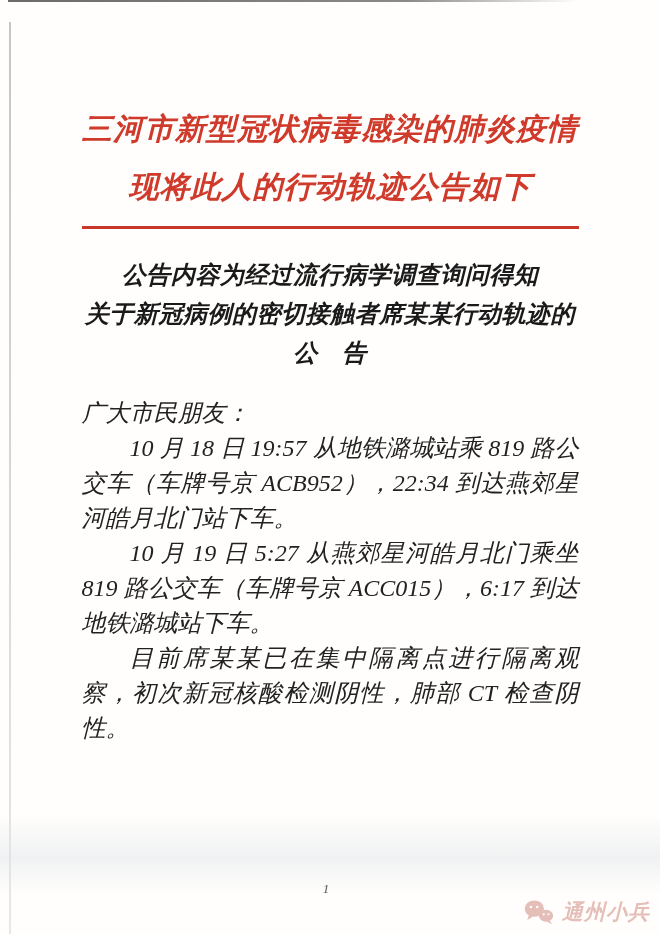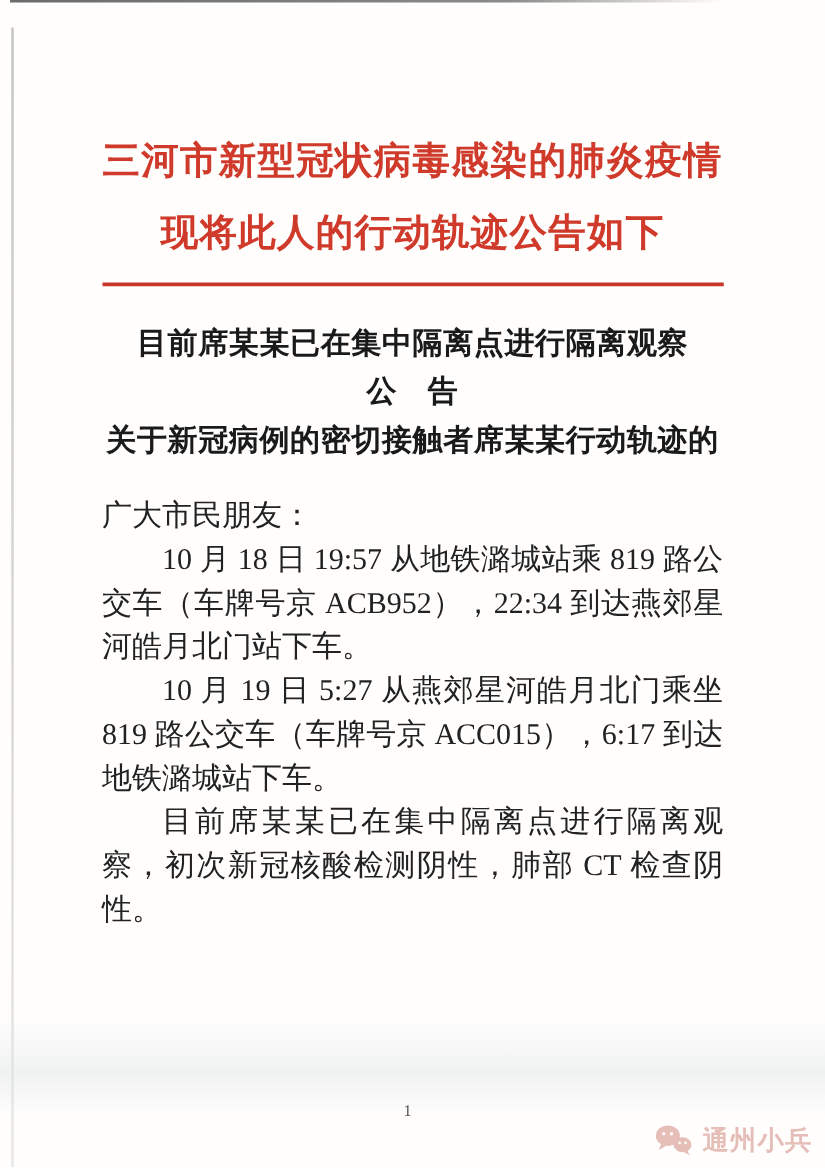--- a/index.html
+++ b/index.html
@@ -7,20 +7,21 @@
     padding: 0;
     background: #ffffff;
   }
   .page {
     position: relative;
     width: 660px;
     height: 934px;
     background: #fffefd;
     overflow: hidden;
     font-family: "Liberation Serif", serif;
+    font-style: italic;
   }
   
   .scan-edge-top {
     position: absolute;
     top: 0; left: 8px;
     width: 570px; height: 2px;
     background: linear-gradient(to right, #6b6b6b 0%, #8a8a8a 70%, rgba(180,180,180,0) 100%);
   }
   .scan-edge-left {
     position: absolute;
@@ -118,23 +119,23 @@
   <div class="scan-tint"></div>
 
   <div class="letterhead">
     <div>三河市新型冠状病毒感染的肺炎疫情</div>
     <div>现将此人的行动轨迹公告如下</div>
   </div>
 
   <div class="red-divider"></div>
 
   <div class="notice-title">
-    <div>目前席某某已在集中隔离点进行隔离观察</div>
+    <div>公告内容为经过流行病学调查询问得知</div>
+    <div>关于新冠病例的密切接触者席某某行动轨迹的</div>
     <div>公　告</div>
-    <div>关于新冠病例的密切接触者席某某行动轨迹的</div>
   </div>
 
   <div class="doc-body">
     <p class="salutation">广大市民朋友：</p>
     <p>10 月 18 日 19:57 从地铁潞城站乘 819 路公交车（车牌号京 ACB952），22:34 到达燕郊星河皓月北门站下车。</p>
     <p>10 月 19 日 5:27 从燕郊星河皓月北门乘坐 819 路公交车（车牌号京 ACC015），6:17 到达地铁潞城站下车。</p>
     <p>目前席某某已在集中隔离点进行隔离观察，初次新冠核酸检测阴性，肺部 CT 检查阴性。</p>
   </div>
 
   <div class="page-number">1</div>

